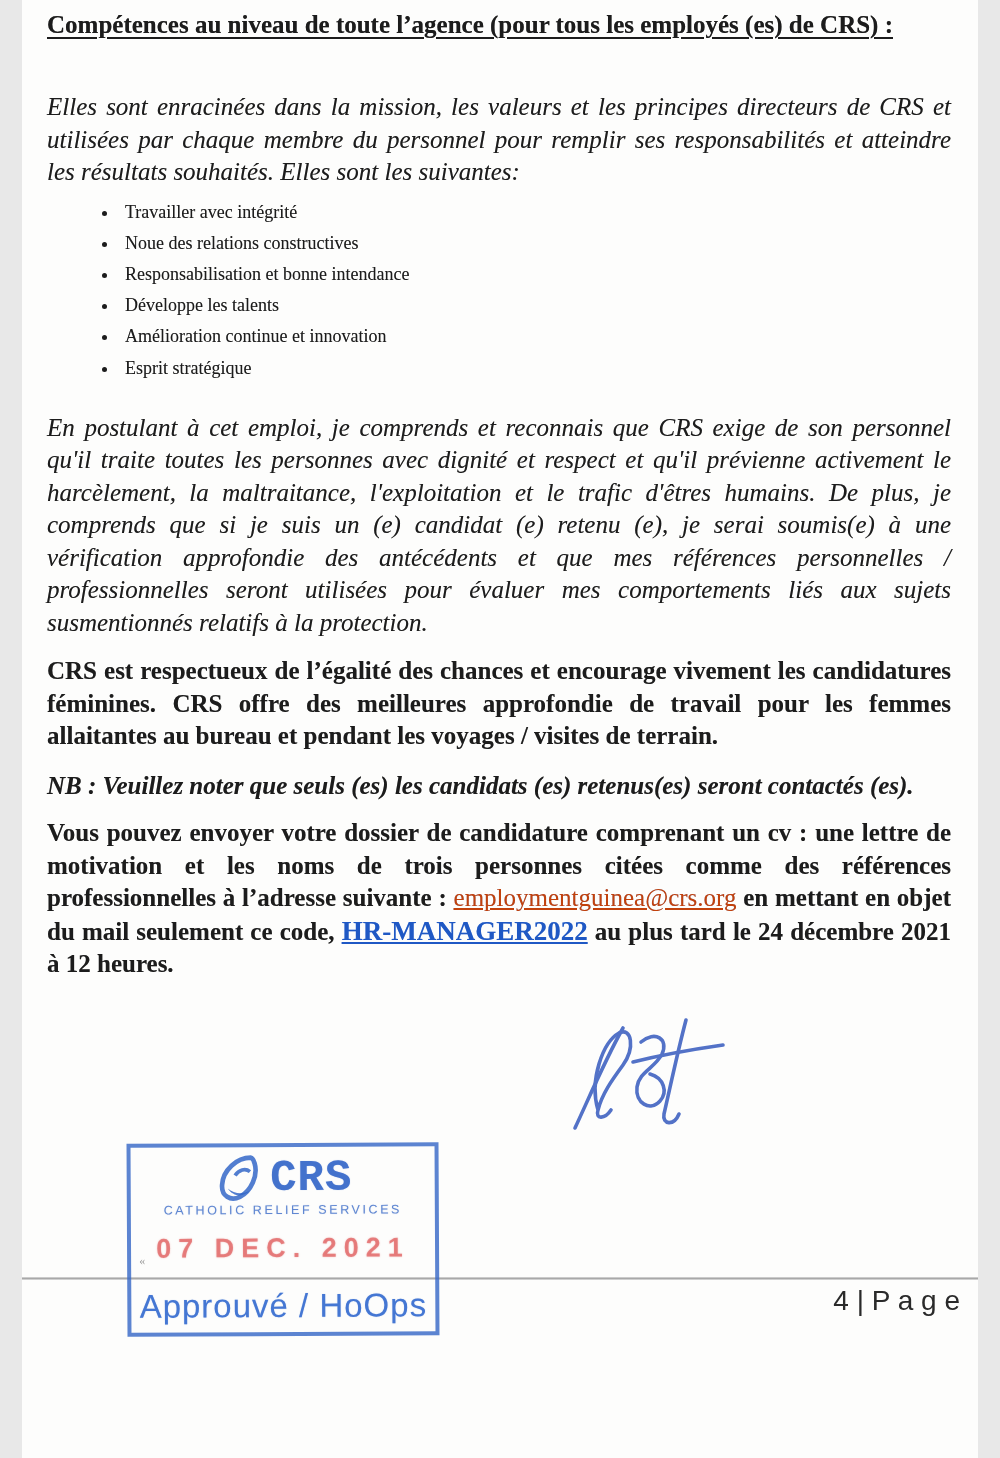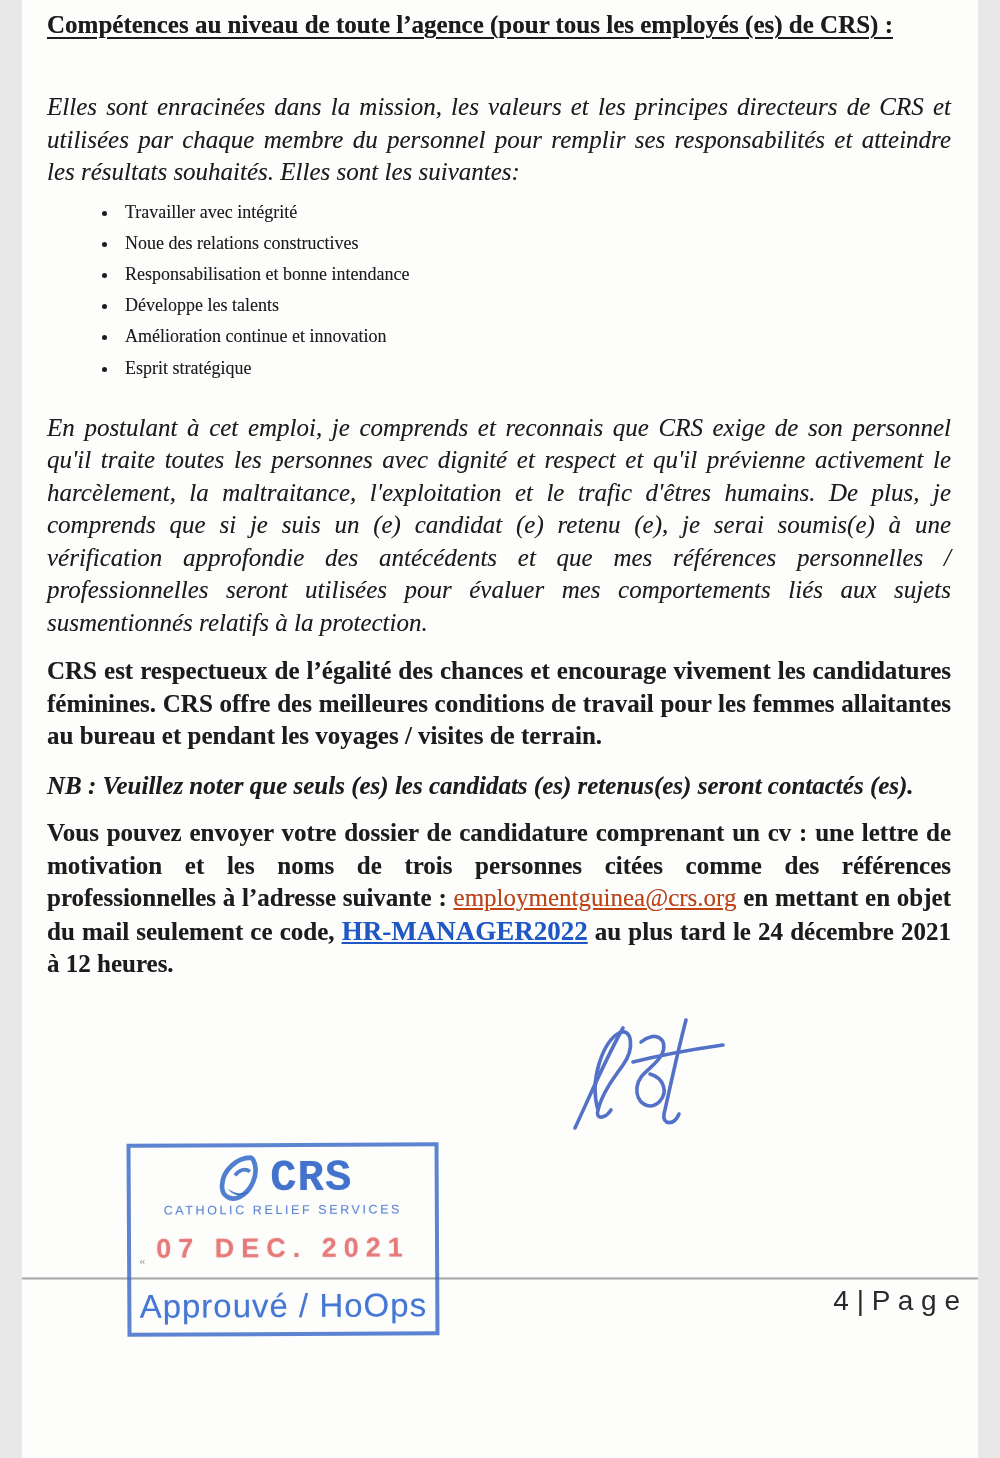--- a/index.html
+++ b/index.html
@@ -134,21 +134,21 @@
       <li>Noue des relations constructives</li>
       <li>Responsabilisation et bonne intendance</li>
       <li>Développe les talents</li>
       <li>Amélioration continue et innovation</li>
       <li>Esprit stratégique</li>
     </ul>
 
 
     <p class="body-text italic declaration">En postulant à cet emploi, je comprends et reconnais que CRS exige de son personnel qu'il traite toutes les personnes avec dignité et respect et qu'il prévienne activement le harcèlement, la maltraitance, l'exploitation et le trafic d'êtres humains. De plus, je comprends que si je suis un (e) candidat (e) retenu (e), je serai soumis(e) à une vérification approfondie des antécédents et que mes références personnelles / professionnelles seront utilisées pour évaluer mes comportements liés aux sujets susmentionnés relatifs à la protection.</p>
 
-    <p class="body-text bold equal-opp">CRS est respectueux de l’égalité des chances et encourage vivement les candidatures féminines. CRS offre des meilleures conditions de travail pour les femmes allaitantes au bureau et pendant les voyages / visites de terrain.</p>
+    <p class="body-text bold equal-opp">CRS est respectueux de l’égalité des chances et encourage vivement les candidatures féminines. CRS offre des meilleures approfondie de travail pour les femmes allaitantes au bureau et pendant les voyages / visites de terrain.</p>
 
     <p class="body-text bold italic nb-line">NB : Veuillez noter que seuls (es) les candidats (es) retenus(es) seront contactés (es).</p>
 
     <p class="body-text bold application"><span>Vous pouvez envoyer votre dossier de candidature comprenant un cv : une lettre de motivation et les noms de trois personnes citées comme des références professionnelles à l’adresse suivante : </span><a class="doc-link" href="#">employmentguinea@crs.org</a><span> en mettant en objet du mail seulement ce code, </span><a class="doc-code-link" href="#">HR-MANAGER2022</a><span> au plus tard le 24 décembre 2021 à 12 heures.</span></p>
 
   </div>
 
   <div class="signature">
     <svg width="185" height="140" viewBox="0 0 185 140">
       <g fill="none" stroke="#3c5fc0" stroke-width="3.6" stroke-linecap="round" opacity="0.88">

